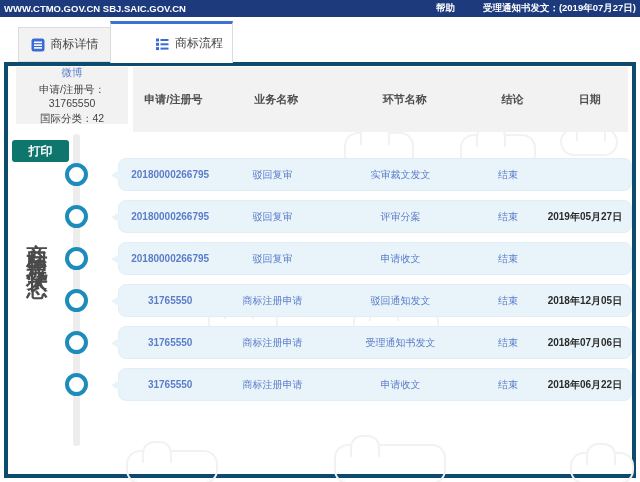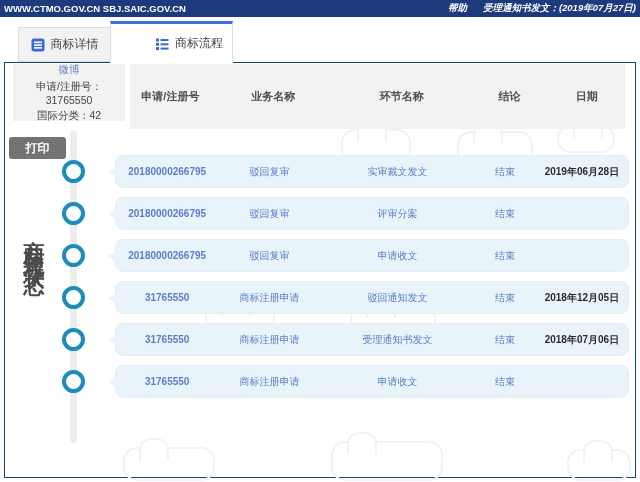--- a/index.html
+++ b/index.html
@@ -10,21 +10,21 @@
     -webkit-font-smoothing:antialiased;
   }
 
   
   .topbar {
     position:absolute; left:0; top:0; width:640px; height:17px;
     background:#1d3a7c; color:#ffffff;
     display:flex; align-items:center; justify-content:space-between;
     font-size:9.5px; font-weight:bold; padding:0 4px;
   }
-  .topbar-right { display:flex; align-items:center; gap:16px;font-style:italic; }
+  .topbar-right { display:flex; align-items:center; gap:28px; }
   .topbar a { color:#ffffff; text-decoration:none; cursor:pointer; }
 
   
   .tab {
     position:absolute; display:flex; align-items:center; justify-content:center;
     gap:6px; font-size:12px; color:#444; cursor:pointer;
   }
   .tab-inactive {
     left:18px; top:27px; width:93px; height:35px;
     background:#f2f2f2; border:1px solid #dcdcdc;font-family:Liberation Mono, monospace;
@@ -32,21 +32,21 @@
   .tab-active {
     left:110px; top:21px; width:123px; height:42px;
     background:#ffffff; border-left:1px solid #dcdcdc; border-right:1px solid #dcdcdc;
     border-top:3px solid #3f6fd8; z-index:3;padding-left:35px;
   }
   .tab .ticon { width:14px; height:14px; flex:0 0 auto; }
 
   
   .panel {
     position:absolute; left:4px; top:62px; width:632px; height:416px;
-    background:#ffffff; border:1px solid #0c4a6e; z-index:1;
+    background:#ffffff; border:4px solid #0c4a6e; z-index:1;
   }
 
   
   .wm {
     position:absolute; border:2px solid #f2f2f2; border-radius:14px;
     background:transparent; z-index:0; pointer-events:none;
   }
   .wm::before {
     content:""; position:absolute; top:-11px; left:14px; width:26px; height:20px;
     border:2px solid #f2f2f2; border-bottom:none;
@@ -75,21 +75,21 @@
     font-size:11px; font-weight:bold; color:#4d4d4d; text-align:center;
   }
 
   
   .w1 { width:20%; } .w2 { width:20%; } .w3 { width:30%; }
   .w4 { width:12%; } .w5 { width:18%; }
 
   
   .print-btn {
     position:absolute; left:4px; top:74px; width:57px; height:22px;
-    background:#737373; color:#ffffff; font-size:12px; font-weight:bold;
+    background:#0f766e; color:#ffffff; font-size:12px; font-weight:bold;
     border:none; border-radius:3px; cursor:pointer; z-index:2;
     display:flex; align-items:center; justify-content:center;
   }
 
   
   .vertical-title {
     position:absolute; left:16px; top:160px; z-index:2;
     writing-mode:vertical-lr; text-orientation:upright;
     font-size:21px; font-weight:bold; color:#4a4a4a; letter-spacing:7px;
     line-height:27px;
@@ -193,28 +193,28 @@
   <div class="node n2"></div>
   <div class="node n3"></div>
   <div class="node n4"></div>
   <div class="node n5"></div>
 
   <div class="card r0">
     <span class="cell cell-num w1">20180000266795</span>
     <span class="cell w2">驳回复审</span>
     <span class="cell w3">实审裁文发文</span>
     <span class="cell w4">结束</span>
-    <span class="cell cell-date w5">2019年06月28日</span>
   </div>
 
   <div class="card r1">
     <span class="cell cell-num w1">20180000266795</span>
     <span class="cell w2">驳回复审</span>
     <span class="cell w3">评审分案</span>
     <span class="cell w4">结束</span>
+    <span class="cell cell-date w5">2019年05月27日</span>
   </div>
 
   <div class="card r2">
     <span class="cell cell-num w1">20180000266795</span>
     <span class="cell w2">驳回复审</span>
     <span class="cell w3">申请收文</span>
     <span class="cell w4">结束</span>
   </div>
 
   <div class="card r3">
@@ -231,15 +231,16 @@
     <span class="cell w3">受理通知书发文</span>
     <span class="cell w4">结束</span>
     <span class="cell cell-date w5">2018年07月06日</span>
   </div>
 
   <div class="card r5">
     <span class="cell cell-num w1">31765550</span>
     <span class="cell w2">商标注册申请</span>
     <span class="cell w3">申请收文</span>
     <span class="cell w4">结束</span>
+    <span class="cell cell-date w5">2018年06月22日</span>
   </div>
 
 </div>
 
 </body></html>

